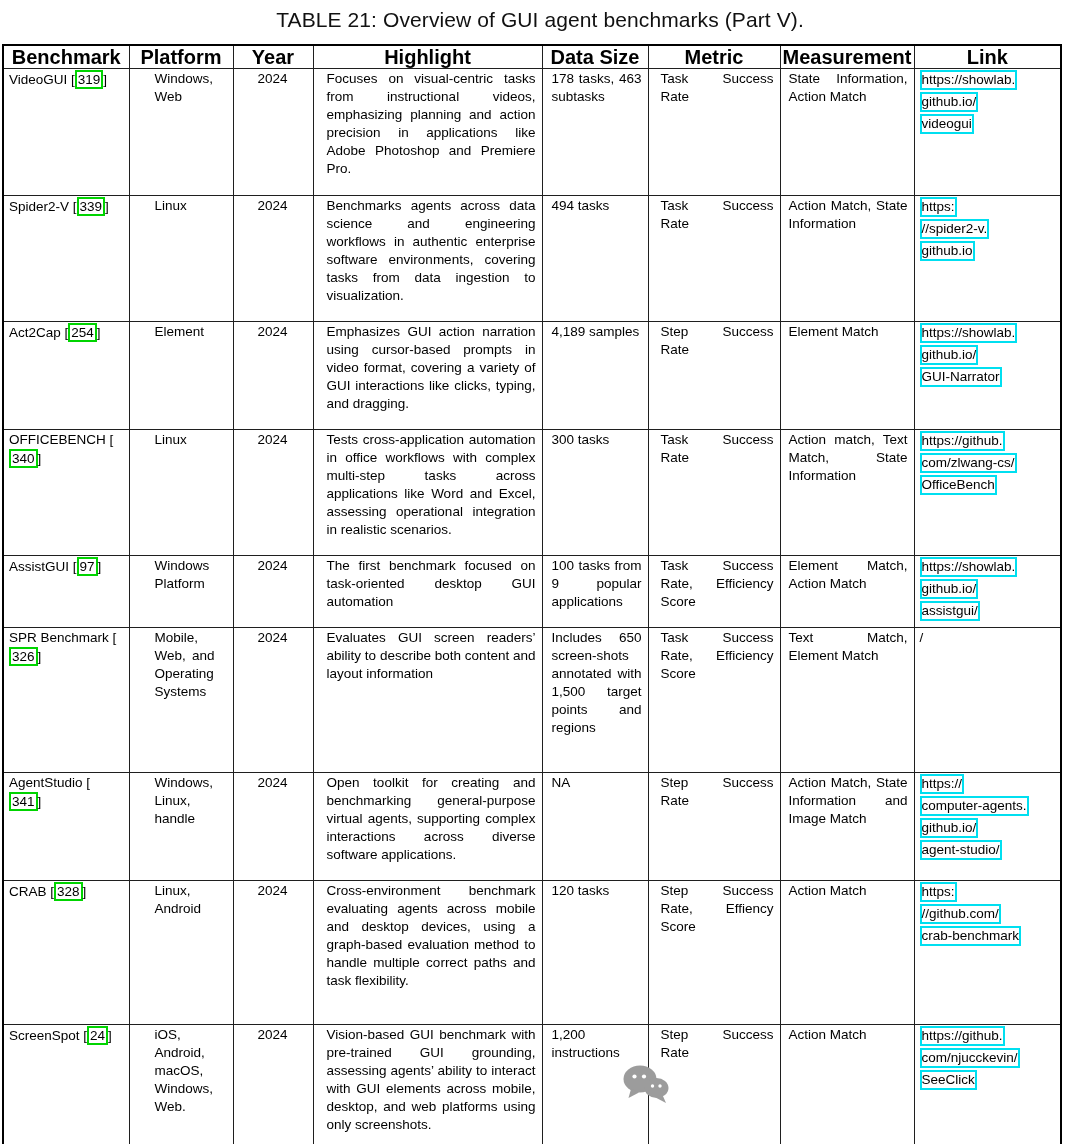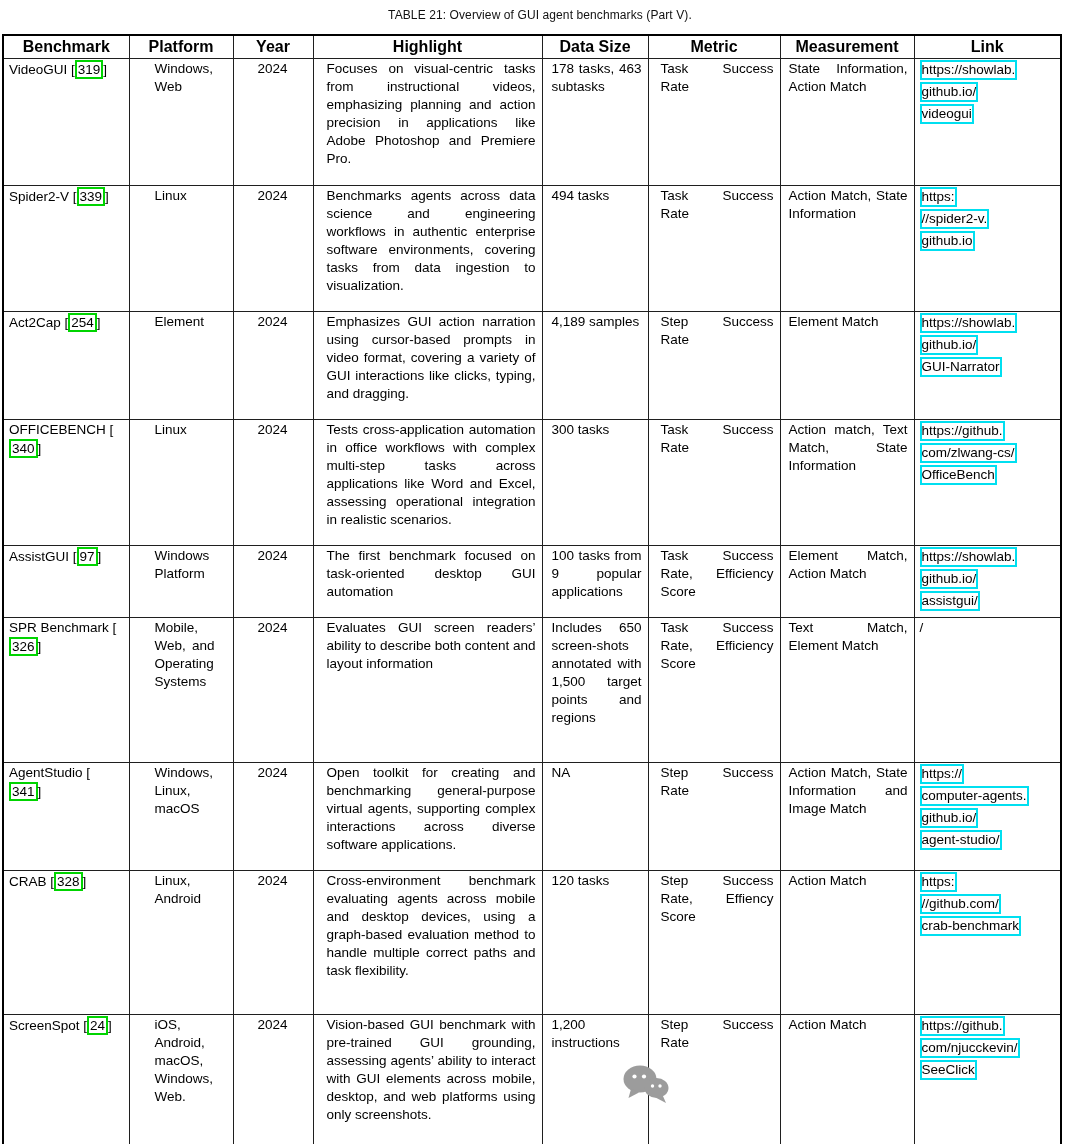--- a/index.html
+++ b/index.html
@@ -3,35 +3,35 @@
 <meta charset="utf-8">
 <style>
   * { margin:0; padding:0; box-sizing:border-box; }
   html,body { background:#fff; }
   body {
     width:1080px; height:1144px;
     font-family:"Liberation Sans","DejaVu Sans",sans-serif;
     color:#000; position:relative; overflow:hidden;
   }
   .title {
-    text-align:center; font-size:12px; padding-top:8px; color:#111;
+    text-align:center; font-size:21px; padding-top:8px; color:#111;
     letter-spacing:0.1px;
   }
   table {
     border-collapse:collapse; table-layout:fixed;
     margin:12px 0 0 2px; width:1058px;
     border:2px solid #000;
   }
   th, td {
     border:1px solid #1f1f1f; vertical-align:top;
     font-size:13.5px; line-height:18px;
     padding:1px 6px 2px 5px;
     overflow:hidden;
   }
-  th { font-size:16px; text-align:center; padding:2px 1px; height:21px; }
+  th { font-size:20px; text-align:center; padding:2px 1px; height:21px; }
   col.w-benchmark { width:126px; }
   col.w-platform  { width:104px; }
   col.w-year      { width:80px;  }
   col.w-highlight { width:229px; }
   col.w-datasize  { width:106px; }
   col.w-metric    { width:132px; }
   col.w-measure   { width:134px; }
   col.w-link      { width:147px; }
   td.c-benchmark { padding-right:12px; }
   td.c-platform  { padding-left:25px; padding-right:18px; text-align:justify; }
@@ -176,21 +176,21 @@
     <td class="c-platform">Mobile, Web, and Operating Systems</td>
     <td class="c-year">2024</td>
     <td class="c-highlight">Evaluates GUI screen readers’ ability to describe both content and layout information</td>
     <td class="c-datasize">Includes 650 screen-shots annotated with 1,500 target points and regions</td>
     <td class="c-metric">Task Success Rate, Efficiency Score</td>
     <td class="c-measure">Text Match, Element Match</td>
     <td class="c-link"><span>/</span></td>
   </tr>
         <tr>
     <td class="c-benchmark"><span class="bname">AgentStudio</span> <span class="cite-wrap"><span class="bracket-open">[</span><span class="cite-box">341</span><span class="bracket-close">]</span></span></td>
-    <td class="c-platform">Windows, Linux, macOS</td>
+    <td class="c-platform">Windows, Linux, handle</td>
     <td class="c-year">2024</td>
     <td class="c-highlight">Open toolkit for creating and benchmarking general-purpose virtual agents, supporting complex interactions across diverse software applications.</td>
     <td class="c-datasize">NA</td>
     <td class="c-metric">Step Success Rate</td>
     <td class="c-measure">Action Match, State Information and Image Match</td>
     <td class="c-link">
             <span class="link-line">https://</span>
             <span class="link-line">computer-agents.</span>
             <span class="link-line">github.io/</span>
             <span class="link-line">agent-studio/</span>

